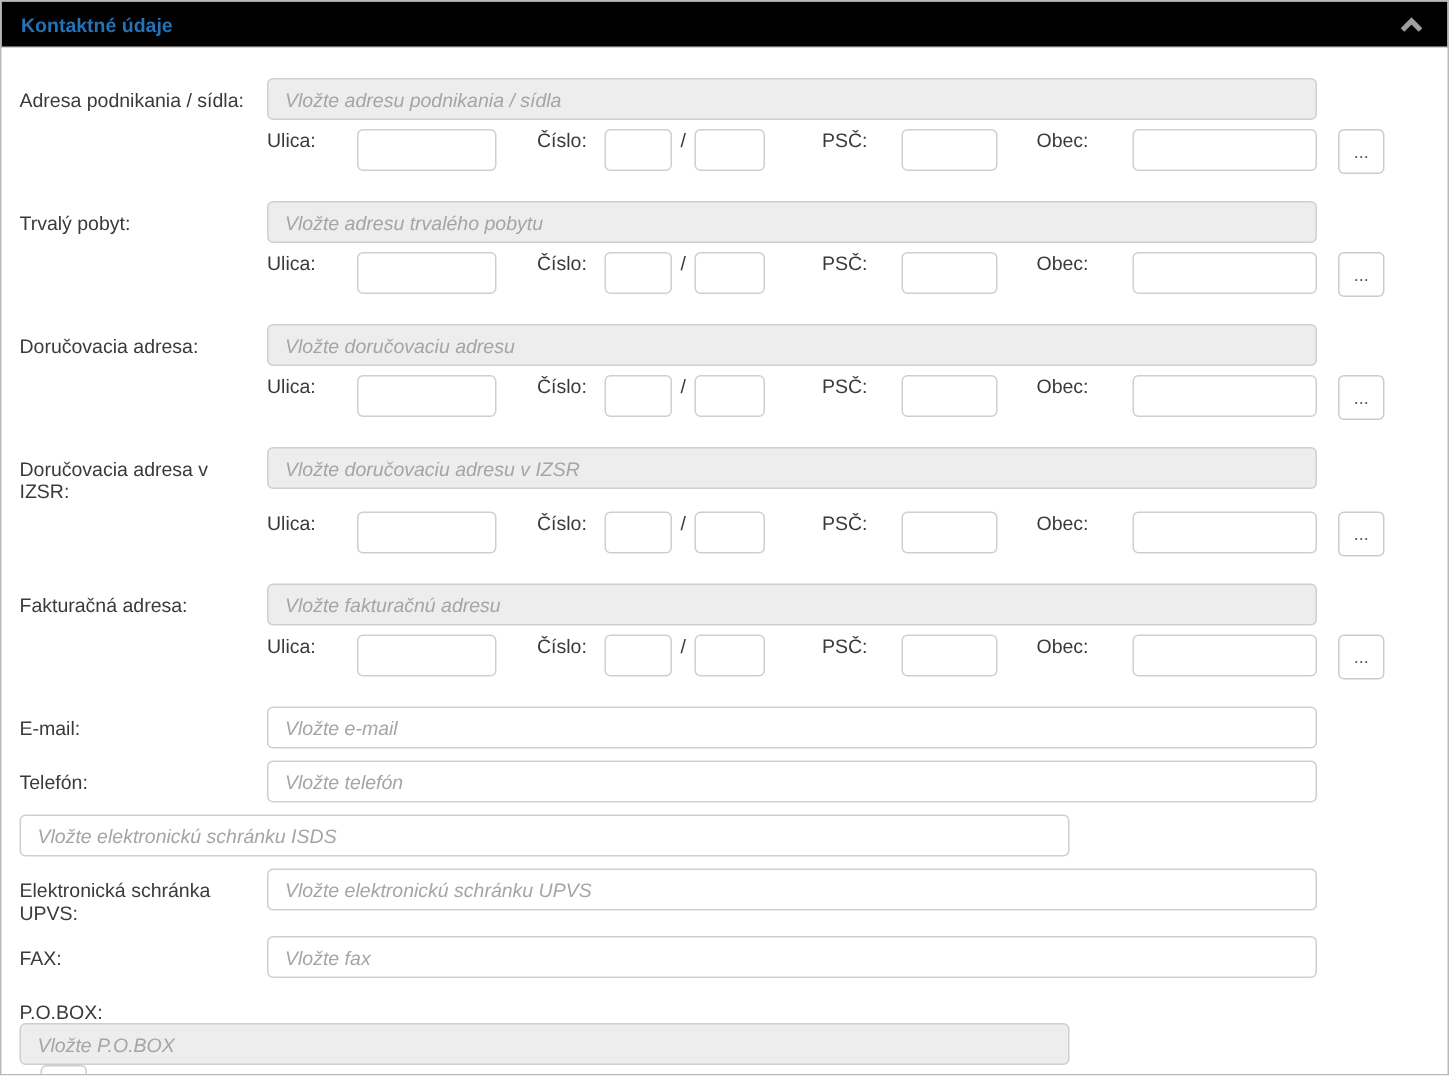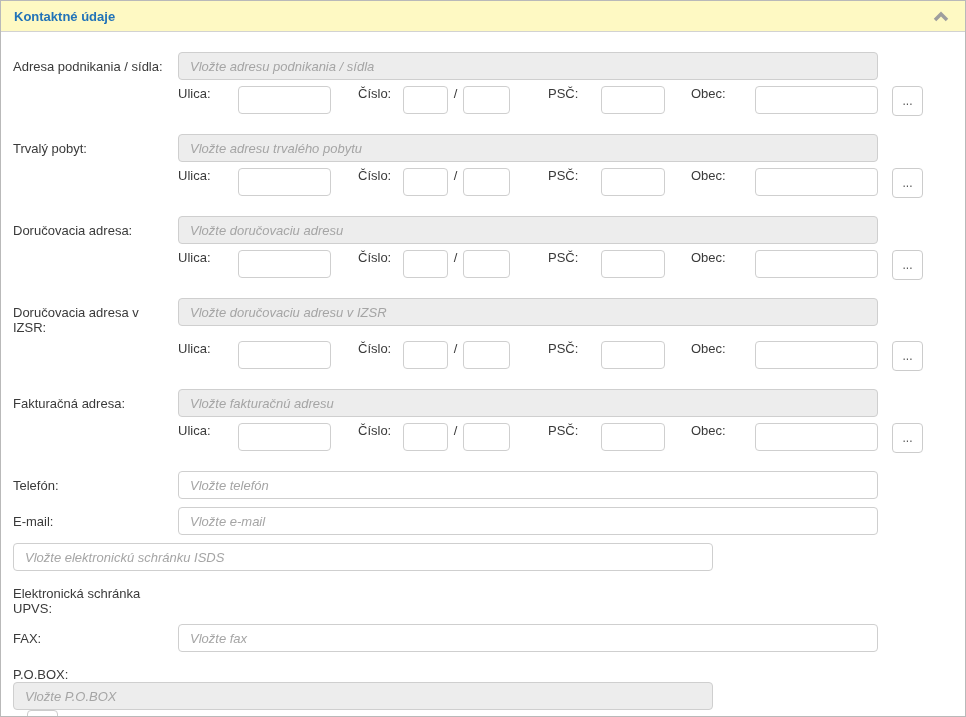--- a/index.html
+++ b/index.html
@@ -14,21 +14,21 @@
     width: 966px;
     height: 717px;
     border: 1px solid #b9b9b9;
     background: #ffffff;
     overflow: hidden;
   }
 
   .panel-header {
     box-sizing: border-box;
     height: 31px;
-    background: #fef9c3;
+    background: #000000;
     border-bottom: 1px solid #d2d2d2;
     display: flex;
     align-items: center;
     justify-content: space-between;
     padding: 0 16px 0 13px;
   }
 
   .panel-title {
     font-size: 13px;
     font-weight: bold;
@@ -245,35 +245,36 @@
         <input type="text" class="text-input inp-num2" style="">
         <label class="sub-label lbl-psc">PSČ:</label>
         <input type="text" class="text-input inp-psc" style="">
         <label class="sub-label lbl-obec">Obec:</label>
         <input type="text" class="text-input inp-obec" style="">
         <button class="more-btn">...</button>
       </div>
     </div>
 
     <div class="row simple-row">
+      <label class="field-label">E-mail:</label>
+      <input type="text" class="text-input main-input" placeholder="Vložte e-mail" style="">
+    </div>
+
+    <div class="row simple-row">
       <label class="field-label">Telefón:</label>
       <input type="text" class="text-input main-input" placeholder="Vložte telefón" style="">
     </div>
 
     <div class="row simple-row">
-      <label class="field-label">E-mail:</label>
-      <input type="text" class="text-input main-input" placeholder="Vložte e-mail" style="">
-    </div>
-
-    <div class="row simple-row">
       <input type="text" class="text-input main-input" placeholder="Vložte elektronickú schránku ISDS" style="">
     </div>
 
     <div class="row simple-row">
       <label class="field-label">Elektronická schránka UPVS:</label>
+      <input type="text" class="text-input main-input" placeholder="Vložte elektronickú schránku UPVS" style="">
     </div>
 
     <div class="row simple-row">
       <label class="field-label">FAX:</label>
       <input type="text" class="text-input main-input" placeholder="Vložte fax" style="">
     </div>
 
     <div class="row simple-row" style="align-items:flex-start;flex-direction:column;">
       <label class="field-label">P.O.BOX:</label>
       <input type="text" class="text-input main-input disabled" readonly="" placeholder="Vložte P.O.BOX" style="">

